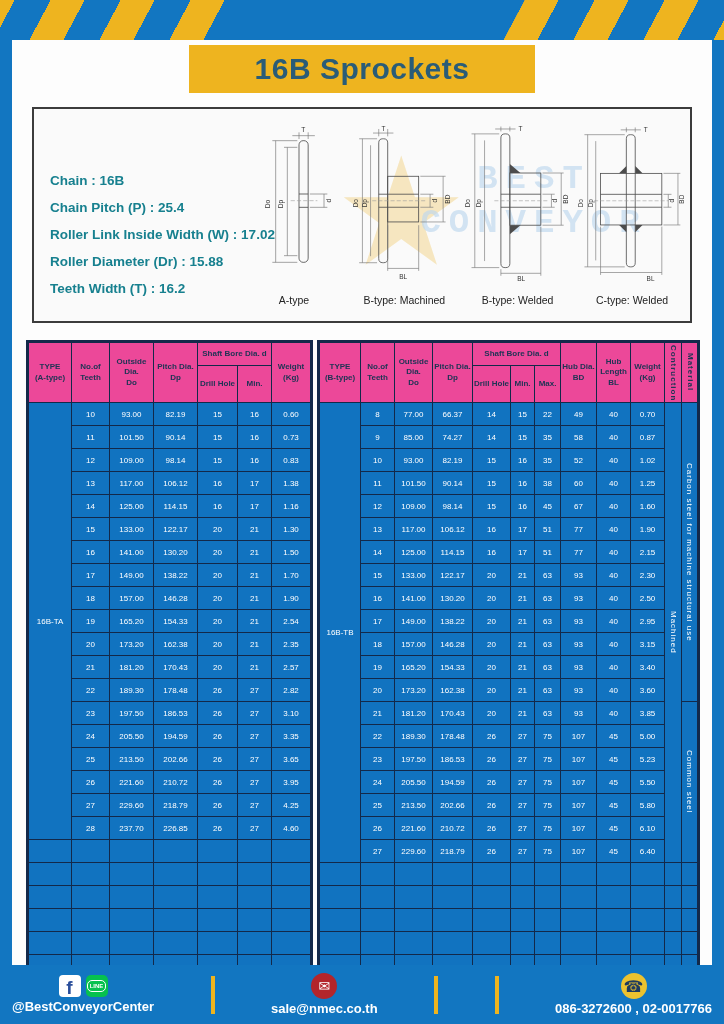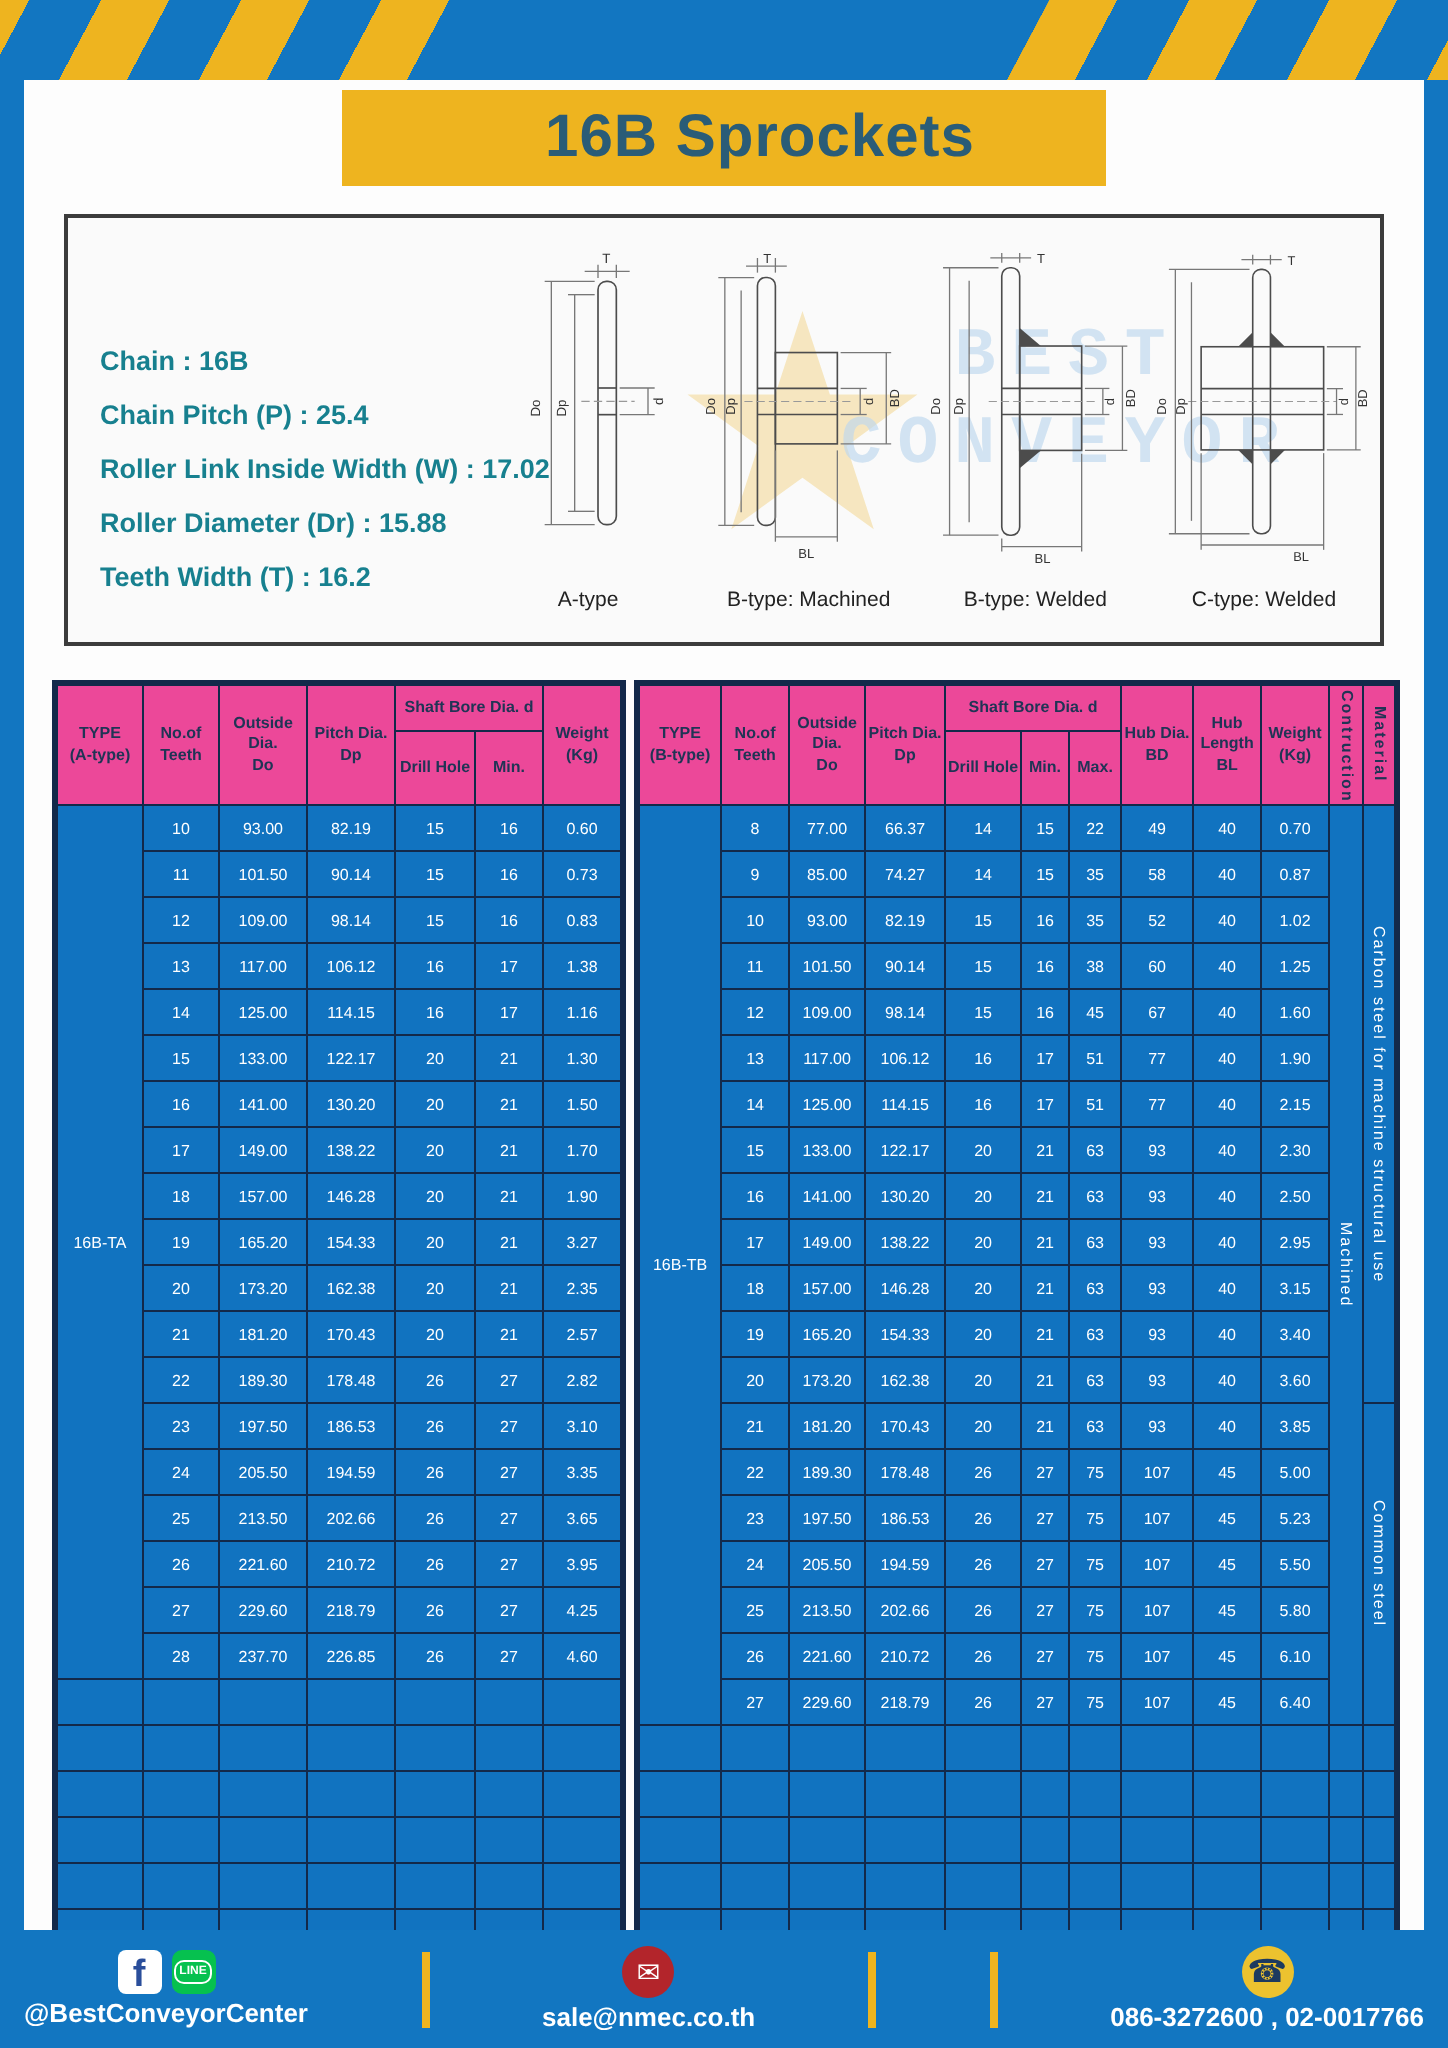--- a/index.html
+++ b/index.html
@@ -15,21 +15,21 @@
   .stripes{position:absolute;top:-6px;bottom:-6px;transform:skewX(-28deg);
     background:repeating-linear-gradient(90deg,#eeb41f 0 34px,#1276c1 34px 70px);}
   .stripes.left{left:-30px;width:250px;}
   .stripes.right{right:-30px;width:240px;}
 
   
   .content{position:absolute;top:40px;left:12px;right:12px;bottom:59px;background:#fdfdfd;}
   .title-banner{
     width:346px;height:48px;margin:5px auto 0 auto;background:#eeb41f;
     display:flex;align-items:center;justify-content:center;
-    font-size:30px;font-weight:bold;color:#2a5c77;letter-spacing:.5px;padding-left:36px;
+    font-size:30px;font-weight:bold;color:#2a5c77;letter-spacing:.5px;
   }
 
   
   .info-panel{position:relative;margin:14px 20px 0 20px;height:212px;background:#fafafa;
     border:2px solid #3c3c3c;overflow:hidden;}
   .watermark{position:absolute;inset:0;pointer-events:none;}
   .wm-star{position:absolute;left:300px;top:28px;font-size:150px;color:#f3d791;opacity:.55;line-height:1;}
   .wm-text{position:absolute;left:350px;top:48px;width:300px;text-align:center;
     font-weight:bold;font-size:34px;letter-spacing:8px;color:#bed8ee;opacity:.65;line-height:44px;font-family:Liberation Mono, monospace;}
   .specs{position:absolute;left:16px;top:58px;color:#17808f;font-weight:bold;font-size:13.5px;line-height:27px;white-space:nowrap;}
@@ -349,21 +349,21 @@
               <td>20</td>
               <td>21</td>
               <td>1.90</td>
             </tr>
             <tr>
               <td>19</td>
               <td>165.20</td>
               <td>154.33</td>
               <td>20</td>
               <td>21</td>
-              <td>3.27</td>
+              <td>2.54</td>
             </tr>
             <tr>
               <td>20</td>
               <td>173.20</td>
               <td>162.38</td>
               <td>20</td>
               <td>21</td>
               <td>2.35</td>
             </tr>
             <tr>

